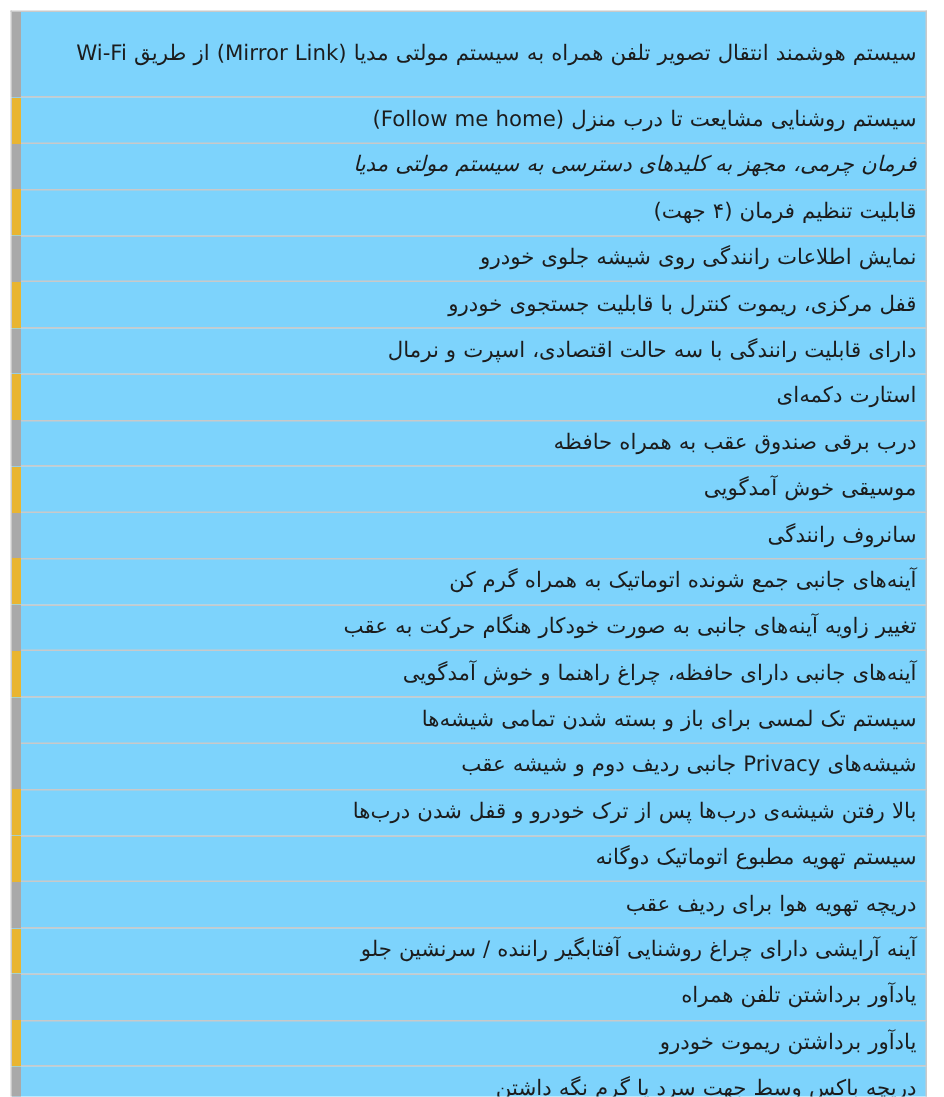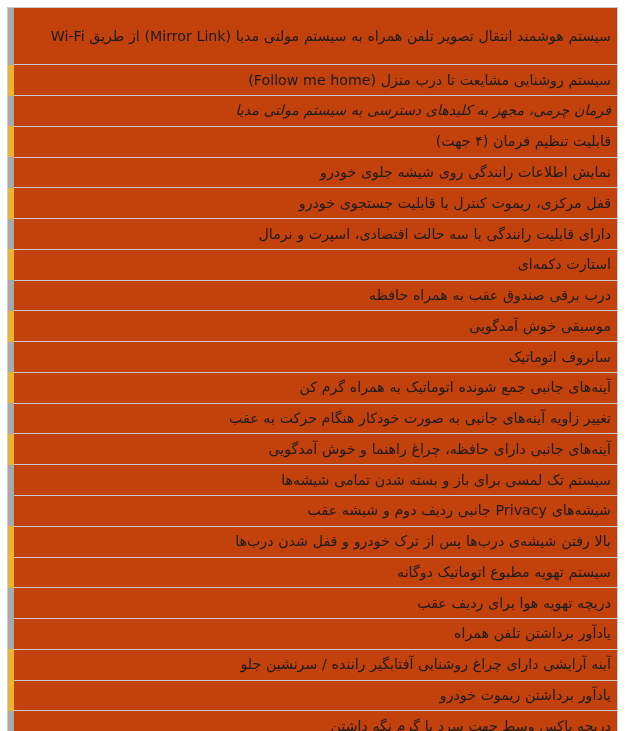--- a/index.html
+++ b/index.html
@@ -30,21 +30,21 @@
     width: 611px;
     border-collapse: collapse;
     table-layout: fixed;
     border-top: 1px solid #c9c9c9;
     border-bottom: 1px solid #c9c9c9;
     border-left: 1px solid #c9c9c9;
     border-right: 1px solid #c9c9c9;
   }
 
   .feature-table tr {
-    background: #c2410c;
+    background: #7dd3fc;
   }
 
   .feature-table td.feature-text {
     border-top: 1px solid #22c55e;
     border-bottom: 1px solid #c9c9c9;
     padding: 2px 6px 3px 6px;
     text-align: right;
     direction: rtl;
     color: #1c1c1c;
     font-size: 14.2px;
@@ -118,21 +118,21 @@
         </tr>
         <tr>
           <td class="feature-text" style="height: 24.77px;">درب برقی صندوق عقب به همراه حافظه</td>
           <td class="marker-cell m-gray"></td>
         </tr>
         <tr>
           <td class="feature-text" style="height: 24.77px;">موسیقی خوش آمدگویی</td>
           <td class="marker-cell m-yellow"></td>
         </tr>
         <tr>
-          <td class="feature-text" style="height: 24.77px;">سانروف اتوماتیک</td>
+          <td class="feature-text" style="height: 24.77px;">سانروف رانندگی</td>
           <td class="marker-cell m-gray"></td>
         </tr>
         <tr>
           <td class="feature-text" style="height: 24.77px; margin-left: 25px;">آینه‌های جانبی جمع شونده اتوماتیک به همراه گرم کن</td>
           <td class="marker-cell m-yellow"></td>
         </tr>
         <tr>
           <td class="feature-text" style="height: 24.77px;">تغییر زاویه آینه‌های جانبی به صورت خودکار هنگام حرکت به عقب</td>
           <td class="marker-cell m-gray"></td>
         </tr>
@@ -154,26 +154,26 @@
         </tr>
         <tr>
           <td class="feature-text" style="height: 24.77px;">سیستم تهویه مطبوع اتوماتیک دوگانه</td>
           <td class="marker-cell m-yellow"></td>
         </tr>
         <tr>
           <td class="feature-text" style="height: 24.77px;">دریچه تهویه هوا برای ردیف عقب</td>
           <td class="marker-cell m-gray"></td>
         </tr>
         <tr>
+          <td class="feature-text" style="height: 24.77px;">آینه آرایشی دارای چراغ روشنایی آفتابگیر راننده / سرنشین جلو</td>
+          <td class="marker-cell m-yellow"></td>
+        </tr>
+        <tr>
           <td class="feature-text" style="height: 24.77px;">یادآور برداشتن تلفن همراه</td>
           <td class="marker-cell m-gray"></td>
-        </tr>
-        <tr>
-          <td class="feature-text" style="height: 24.77px;">آینه آرایشی دارای چراغ روشنایی آفتابگیر راننده / سرنشین جلو</td>
-          <td class="marker-cell m-yellow"></td>
         </tr>
         <tr>
           <td class="feature-text" style="height: 24.77px;">یادآور برداشتن ریموت خودرو</td>
           <td class="marker-cell m-yellow"></td>
         </tr>
         <tr>
           <td class="feature-text" style="height: 24.77px;">دریچه باکس وسط جهت سرد یا گرم نگه داشتن</td>
           <td class="marker-cell m-gray"></td>
         </tr>
       </tbody>

